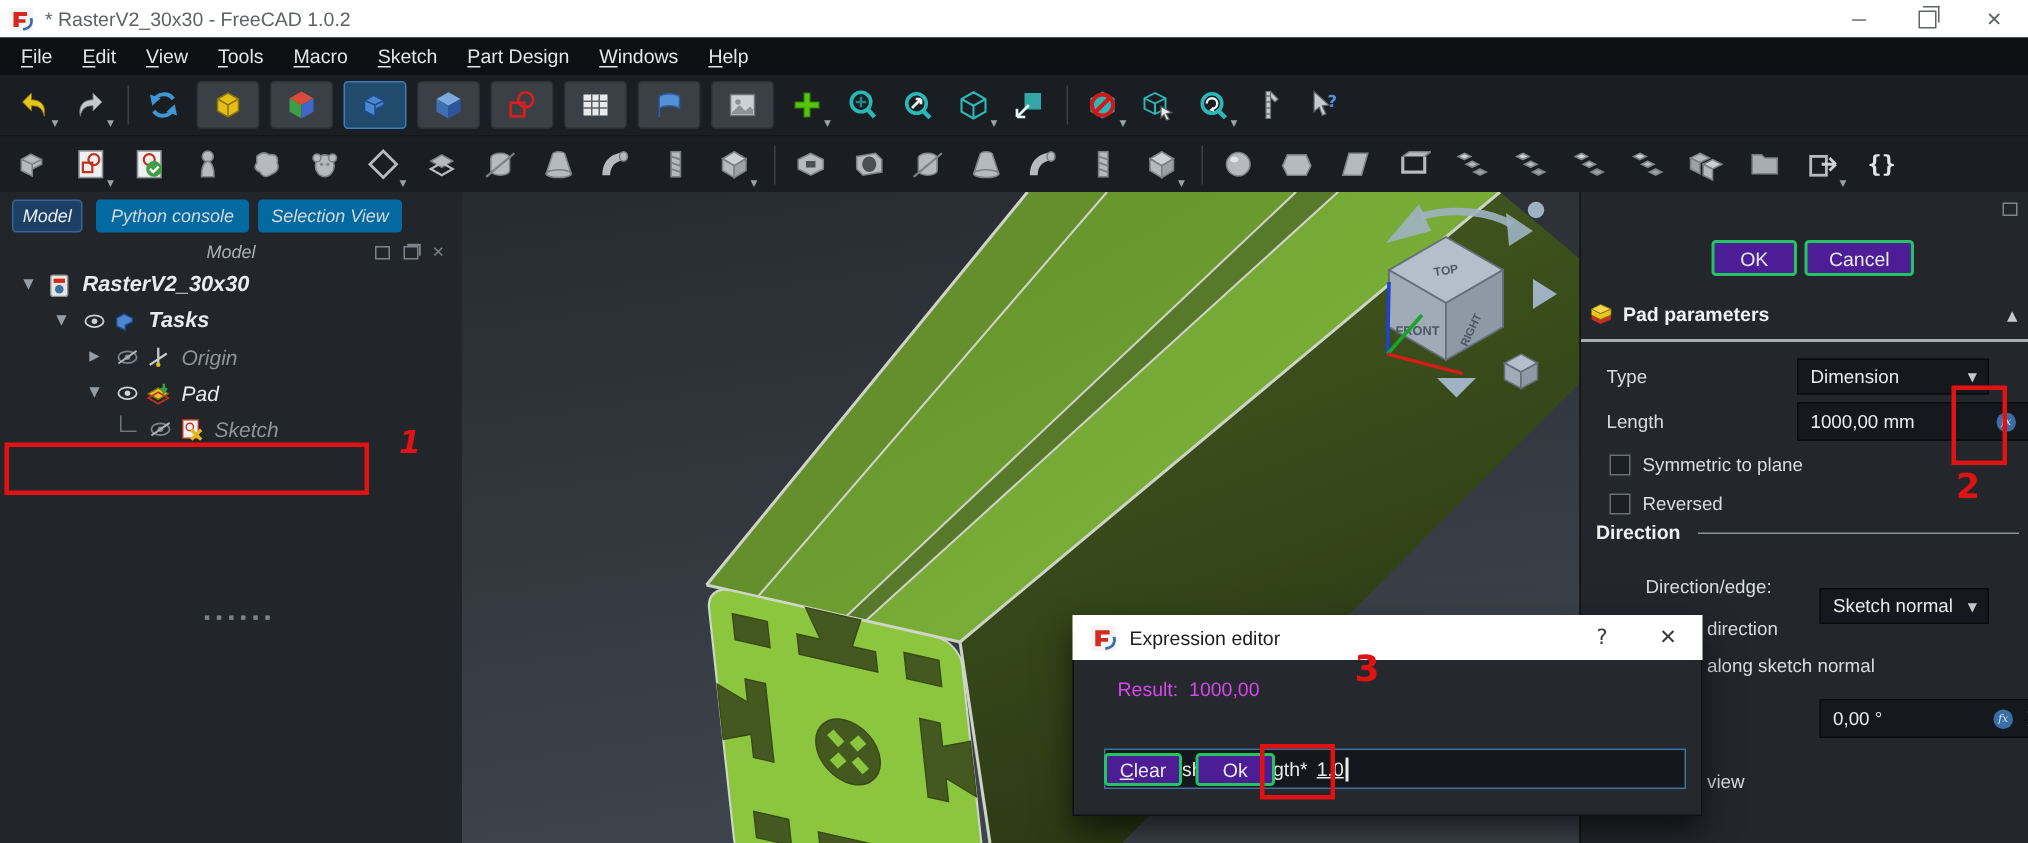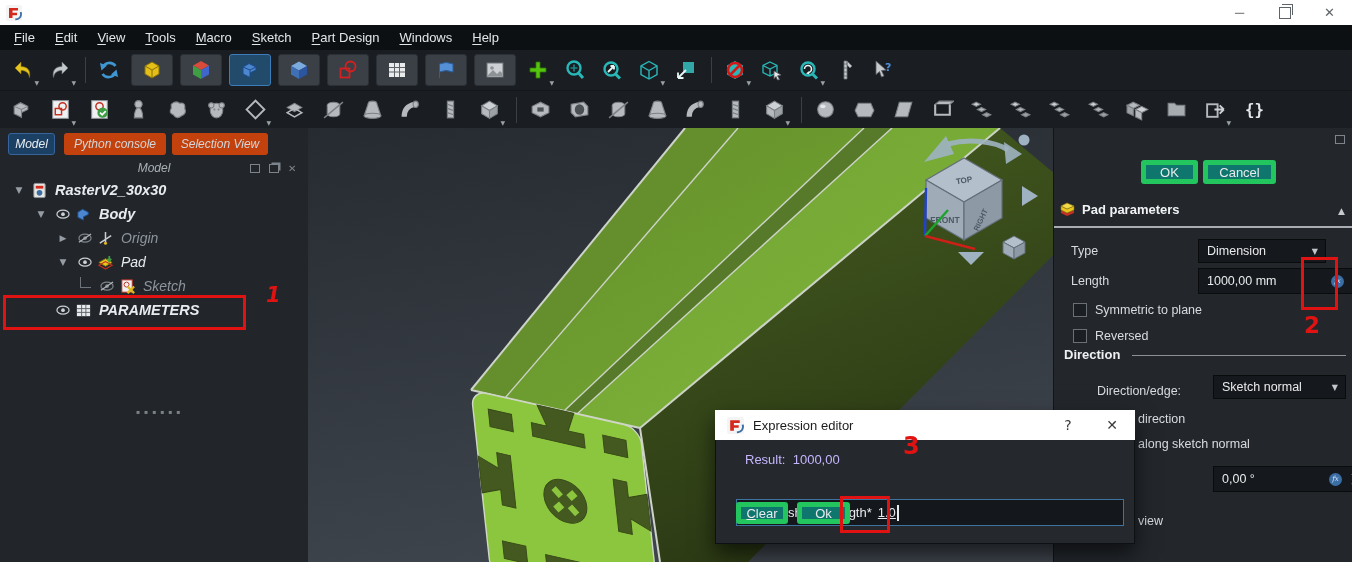--- a/index.html
+++ b/index.html
@@ -34,21 +34,21 @@
   .tsep{width:1px;height:26px;background:#3a4046;margin:0 8px 0 3px;flex:0 0 auto;}
   #toolbar-row2 .tbtn{margin-right:9px;}
   #toolbar-row2 .tbtn svg{width:23px;height:23px;}
   
   .main{position:absolute;left:0;top:128px;width:1352px;height:434px;}
   .left-panel{position:absolute;left:0;top:0;width:308px;height:434px;background:#22262b;border-right:1px solid #121518;font-style:italic;}
   .viewport{position:absolute;left:308px;top:0;width:745px;height:434px;overflow:hidden;}
   .right-panel{position:absolute;left:1053px;top:0;width:299px;height:434px;background:#23272c;border-left:1px solid #121518;}
   
   .tabs{position:absolute;left:0;top:5px;height:24px;}
-  .tab{position:absolute;top:0;height:22px;border-radius:3px;background:#c2410c;color:#d3d7db;
+  .tab{position:absolute;top:0;height:22px;border-radius:3px;background:#0369a1;color:#d3d7db;
     font-size:12px;display:flex;align-items:center;justify-content:center;box-sizing:border-box;}
   .tab.active{background:var(--tab_active_blue);border:1px solid #35659a;color:#e8edf2;}
   .panel-title{position:absolute;left:0;width:100%;text-align:center;color:#a9afb5;font-size:12px;}
   .panel-dock-icons{position:absolute;top:36px;display:flex;gap:9px;align-items:center;}
   .dock-sq{width:8px;height:7px;border:1px solid #7d848b;}
   .dock-x{color:#7d848b;font-size:10px;line-height:8px;font-family:"DejaVu Sans",sans-serif;}
   .tree{position:absolute;left:0;top:50px;width:100%;}
   .trow{height:24px;display:flex;align-items:center;font-size:14px;color:#e9ecef;}
   .trow .slot{width:22px;flex:0 0 auto;display:flex;align-items:center;justify-content:center;}
   .trow .arrow{font-size:9px;color:#959ca3;font-family:"DejaVu Sans",sans-serif;}
@@ -57,21 +57,21 @@
   .trow .lbl{white-space:nowrap;}
   .trow.bold .lbl{font-weight:bold;font-size:14.5px;}
   .trow.dim .lbl{color:#8d949c;}
   .conn{width:10px;height:10px;border-left:1px solid #6d747b;border-bottom:1px solid #6d747b;margin-top:-8px;}
   .splitter-dots{position:absolute;left:136px;top:280px;color:#7a8187;font-size:6px;letter-spacing:4px;font-family:"DejaVu Sans",sans-serif;}
   
   .annbox{position:absolute;border:3px solid var(--annotation_red);z-index:70;pointer-events:none;}
   .annnum{position:absolute;color:var(--annotation_red);font-weight:bold;z-index:70;font-family:"DejaVu Sans",sans-serif;}
   
   .rp-label{position:absolute;color:#d9dcdf;font-size:12.5px;white-space:nowrap;}
-  .btn{position:absolute;background:#0f766e;border:5px solid #22c55e;border-radius:3px;color:#e8eaec;
+  .btn{position:absolute;background:#4c1d95;border:2px solid #22c55e;border-radius:3px;color:#e8eaec;
     font-size:13px;display:flex;align-items:center;justify-content:center;box-sizing:border-box;}
   .section-head{position:absolute;display:flex;align-items:flex-start;}
   .section-head .sicon{width:17px;height:15px;margin-right:6px;}
   .section-head .stitle{color:#f0f2f4;font-size:13px;font-weight:bold;}
   .collapse-arrow{position:absolute;color:#c6cacd;font-size:9px;font-family:"DejaVu Sans",sans-serif;}
   .sep-line{position:absolute;height:2px;background:#a7adb2;}
   .combo{position:absolute;background:#15181c;border:1px solid #090b0d;color:#e8eaec;font-size:12.5px;
     display:flex;align-items:center;box-sizing:border-box;padding-left:8px;}
   .combo .cval{flex:1;}
   .combo .carrow{font-size:8px;color:#c3c7cb;margin-right:7px;font-family:"DejaVu Sans",sans-serif;}
@@ -85,39 +85,40 @@
   .chk{position:absolute;width:14px;height:14px;border:1px solid #6a7076;background:#1b1f23;box-sizing:border-box;}
   .dir-head{position:absolute;color:#eef0f2;font-weight:bold;font-size:13px;}
   
   .dialog{position:absolute;left:715px;top:410px;width:420px;height:134px;z-index:50;
     box-shadow:0 10px 20px rgba(0,0,0,.6);}
   .dlg-titlebar{position:absolute;left:0;top:0;width:100%;height:30px;background:#ffffff;display:flex;align-items:center;box-sizing:border-box;}
   .dlg-titlebar .logo{width:17px;height:17px;margin:0 9px 0 12px;}
   .dlg-title{color:#1c1c1c;font-size:13px;}
   .dlg-btn{position:absolute;top:0;width:30px;height:30px;display:flex;align-items:center;justify-content:center;color:#3a3a3a;font-size:14px;font-family:"DejaVu Sans",sans-serif;}
   .dlg-body{position:absolute;left:0;top:30px;width:100%;height:104px;background:#25292e;border:1px solid #0e1114;border-top:none;box-sizing:border-box;}
-  .dlg-result{position:absolute;left:29px;top:12px;color:#c4b5fd;font-size:13px;}
+  .dlg-result{position:absolute;left:29px;top:12px;color:#d946ef;font-size:13px;}
   .dlg-input{position:absolute;left:20px;top:59px;width:388px;height:27px;background:#14171b;border:1px solid #3f739f;
     box-sizing:border-box;display:flex;align-items:center;padding-left:9px;color:#e8eaec;font-size:13px;}
   .dlg-input .exval{margin-left:6px;text-decoration:underline;}
   .dlg-caret{display:inline-block;width:2px;height:16px;background:#e8eaec;margin-left:1px;}
   
   .navcube-label{fill:#4c5863;font-weight:bold;font-family:"Liberation Sans",sans-serif;}
 </style>
 </head>
 <body>
 
 <div class="titlebar">
   <span class="logo">
     <svg viewBox="0 0 16 16">
         <rect width="16" height="16" rx="2" fill="#f4f4f4"></rect>
         <path d="M3 13 V3 h9 v2.6 H6.5 v2.2 H11 v2.4 H6.5 V13 Z" fill="#d42a1e"></path>
         <path d="M9.2 13.6 c4.4-.2 5.6-3.4 4.6-6.4 l1.9-.2 c1 4.4-1.2 8-6.3 8.3 Z" fill="#3a6ea5"></path>
       </svg>
   </span>
+  <span>* RasterV2_30x30 - FreeCAD 1.0.2</span>
   <div class="win-controls">
     <span class="win-btn">─</span>
     <span class="win-btn">
         <span class="restore-glyph"></span>
       </span>
     <span class="win-btn">✕</span>
   </div>
 </div>
 
 <div class="menubar">
@@ -627,21 +628,21 @@
           </span>
           <span class="slot">
             <svg viewBox="0 0 15 11" style="width: 14px;">
               <ellipse cx="7.5" cy="5.5" rx="6.5" ry="4.2" fill="none" stroke="#ccd1d5" stroke-width="1.3"></ellipse>
               <circle cx="7.5" cy="5.5" r="2" fill="#ccd1d5"></circle>
             </svg>
           </span>
           <span class="ticon"><svg viewBox="0 0 18 18">
               <path d="M3 12 L3 6.5 L8 3.5 L14 6.5 L14 9 L9 11.5 L9 15 Z" fill="#4b86cf" stroke="#1d4c8c"></path>
             </svg></span>
-          <span class="lbl">Body</span>
+          <span class="lbl">Tasks</span>
         </div>
         <div class="trow dim" style="padding-left: 52px;">
           <span class="slot">
             <span class="arrow">▶</span>
           </span>
           <span class="slot">
             <svg viewBox="0 0 15 11" style="width: 14px;">
               <ellipse cx="7.5" cy="5.5" rx="6.5" ry="4.2" fill="none" stroke="#7d8389" stroke-width="1.3"></ellipse>
               <circle cx="7.5" cy="5.5" r="2" fill="#7d8389"></circle>
               <line x1="1" y1="10" x2="14" y2="1" stroke="#aeb4ba" stroke-width="1.4"></line>
@@ -681,34 +682,20 @@
               <line x1="1" y1="10" x2="14" y2="1" stroke="#aeb4ba" stroke-width="1.4"></line>
             </svg>
           </span>
           <span class="ticon"><svg viewBox="0 0 18 18">
               <rect x="3" y="2" width="11" height="13" fill="#f0f1f2" stroke="#c23022"></rect>
               <circle cx="8" cy="7" r="2.6" fill="none" stroke="#c23022"></circle>
               <path d="M9 9 L16 16 M16 9 L9 16" stroke="#e0b81e" stroke-width="2.4"></path>
             </svg></span>
           <span class="lbl">Sketch</span>
         </div>
-        <div class="trow bold" style="padding-left: 30px;">
-          <span class="slot"></span>
-          <span class="slot">
-            <svg viewBox="0 0 15 11" style="width: 14px;">
-              <ellipse cx="7.5" cy="5.5" rx="6.5" ry="4.2" fill="none" stroke="#ccd1d5" stroke-width="1.3"></ellipse>
-              <circle cx="7.5" cy="5.5" r="2" fill="#ccd1d5"></circle>
-            </svg>
-          </span>
-          <span class="ticon"><svg viewBox="0 0 18 18">
-              <rect x="2" y="3" width="14" height="12" fill="#e8eaec"></rect>
-              <path d="M2 7 H16 M2 11 H16 M7 3 V15 M11.5 3 V15" stroke="#5c6166"></path>
-            </svg></span>
-          <span class="lbl">PARAMETERS</span>
-        </div>
       </div>
     <div class="splitter-dots">▪▪▪▪▪▪</div>
     <div class="annbox" style="left:3px;top:167px;width:237px;height:29px;"></div>
     <div class="annnum" style="left:266px;top:155px;font-size:21px;">1</div>
   </div>
 
   <div class="viewport">
     <svg width="745" height="434" viewBox="0 0 745 434">
       <defs>
         <linearGradient id="gBg" x1="0" y1="0" x2="0.25" y2="1">
@@ -832,21 +819,21 @@
     <div class="chk" style="left:19px;top:175px;"></div>
     <div class="rp-label" style="left:41px;top:175px;">Symmetric to plane</div>
 
     <div class="chk" style="left:19px;top:201px;"></div>
     <div class="rp-label" style="left:41px;top:201px;">Reversed</div>
 
     <div class="dir-head" style="left:10px;top:219px;">Direction</div>
     <div class="sep-line" style="left:78px;top:227px;width:214px;height:1px;background:#8a9096;"></div>
 
     <div class="rp-label" style="left:29px;top:256px;margin-left:14px;">Direction/edge:</div>
-    <div class="combo" style="left:159px;top:247px;width:133px;height:24px;">
+    <div class="combo" style="left:159px;top:264px;width:113px;height:24px;">
       <span class="cval">Sketch normal</span>
       <span class="carrow">▼</span>
     </div>
 
     <div class="rp-label" style="left:84px;top:284px;">direction</div>
     <div class="rp-label" style="left:84px;top:309px;">along sketch normal</div>
 
     <div class="spin" style="left:159px;top:338px;width:147px;height:26px;">
       <span>0,00 °</span>
       <span class="exicon">fx</span>

